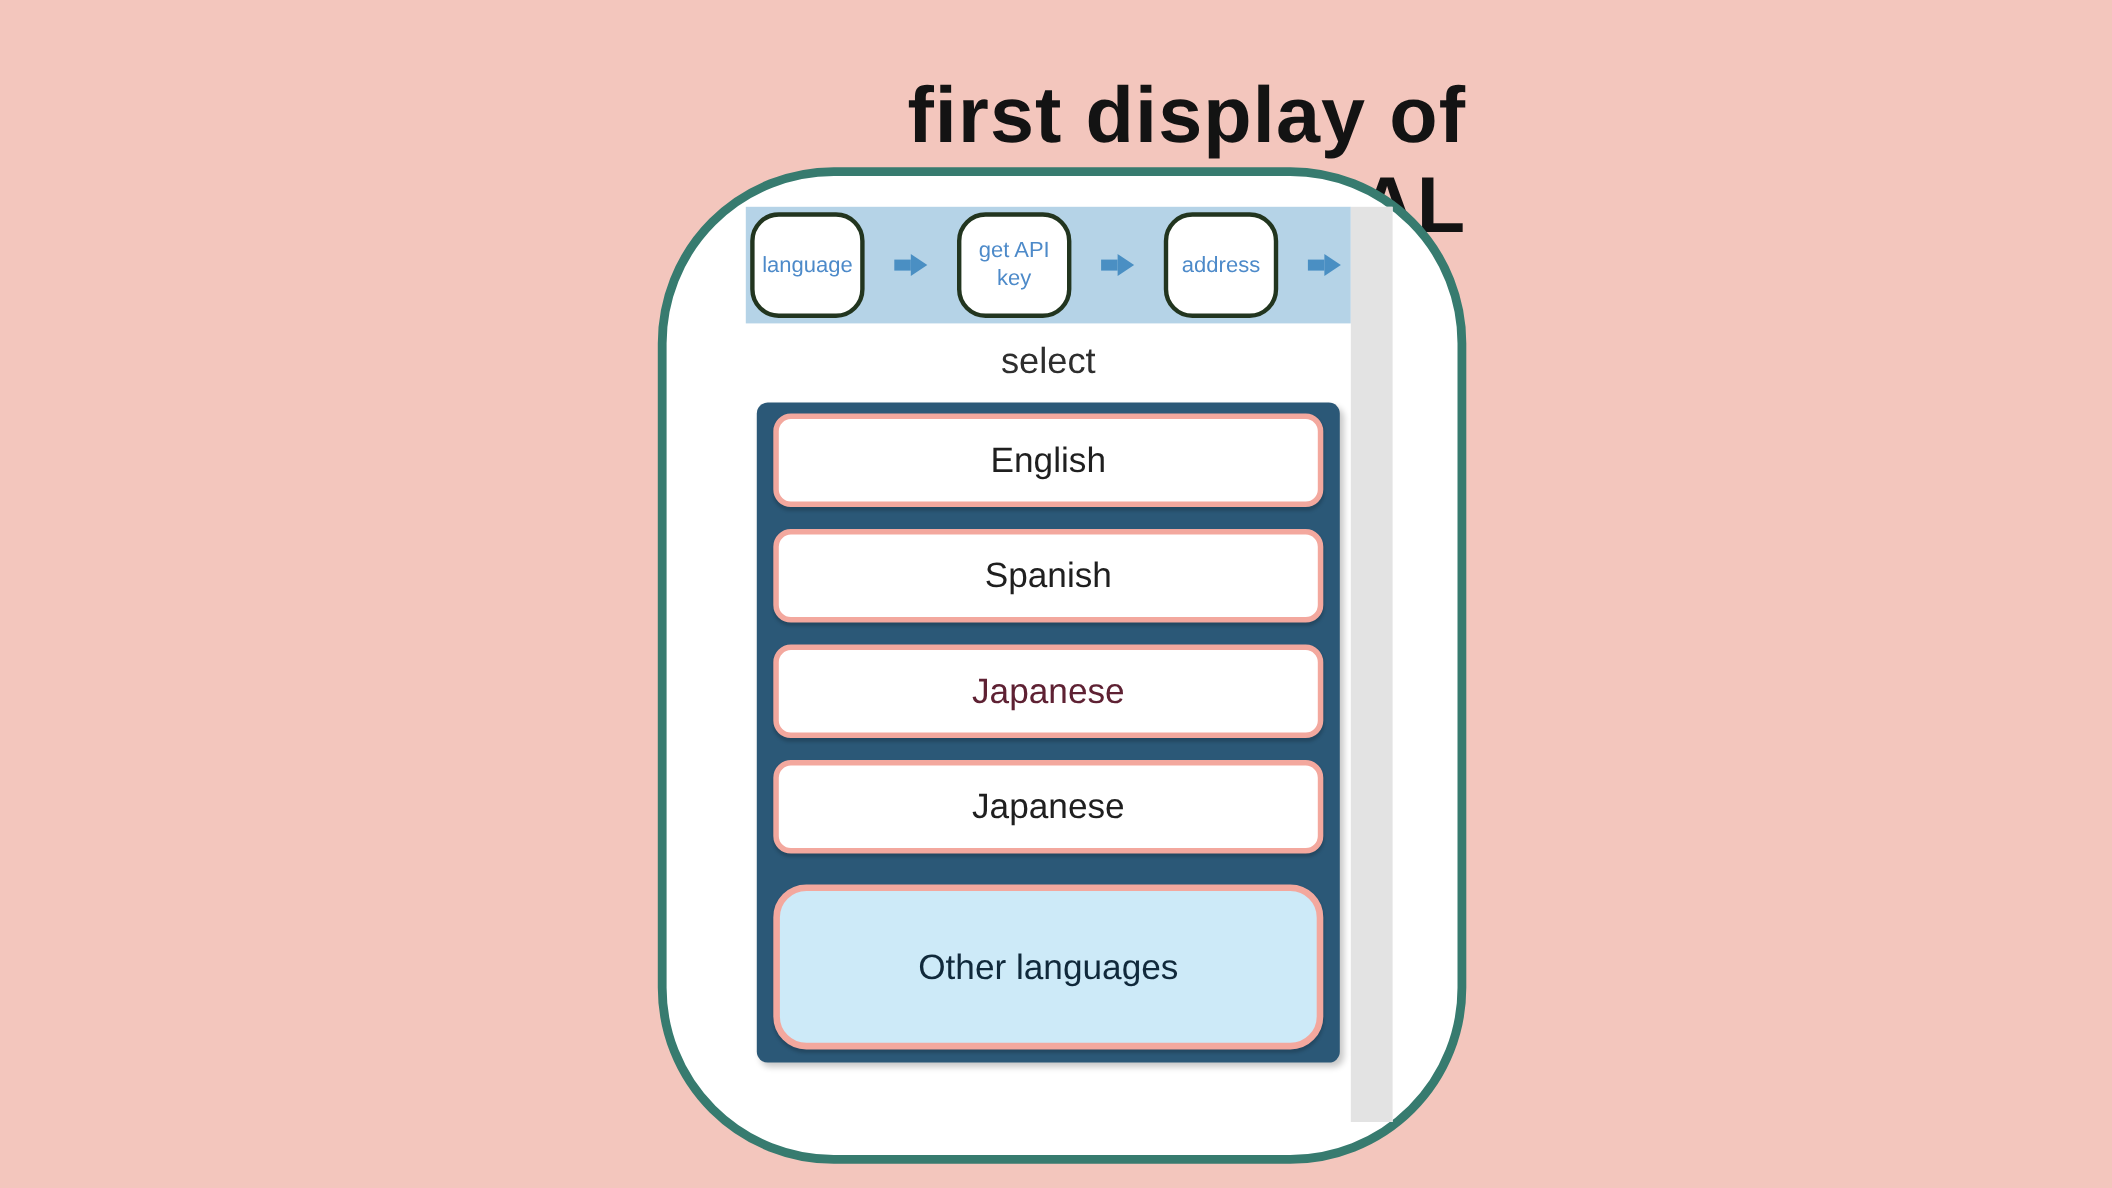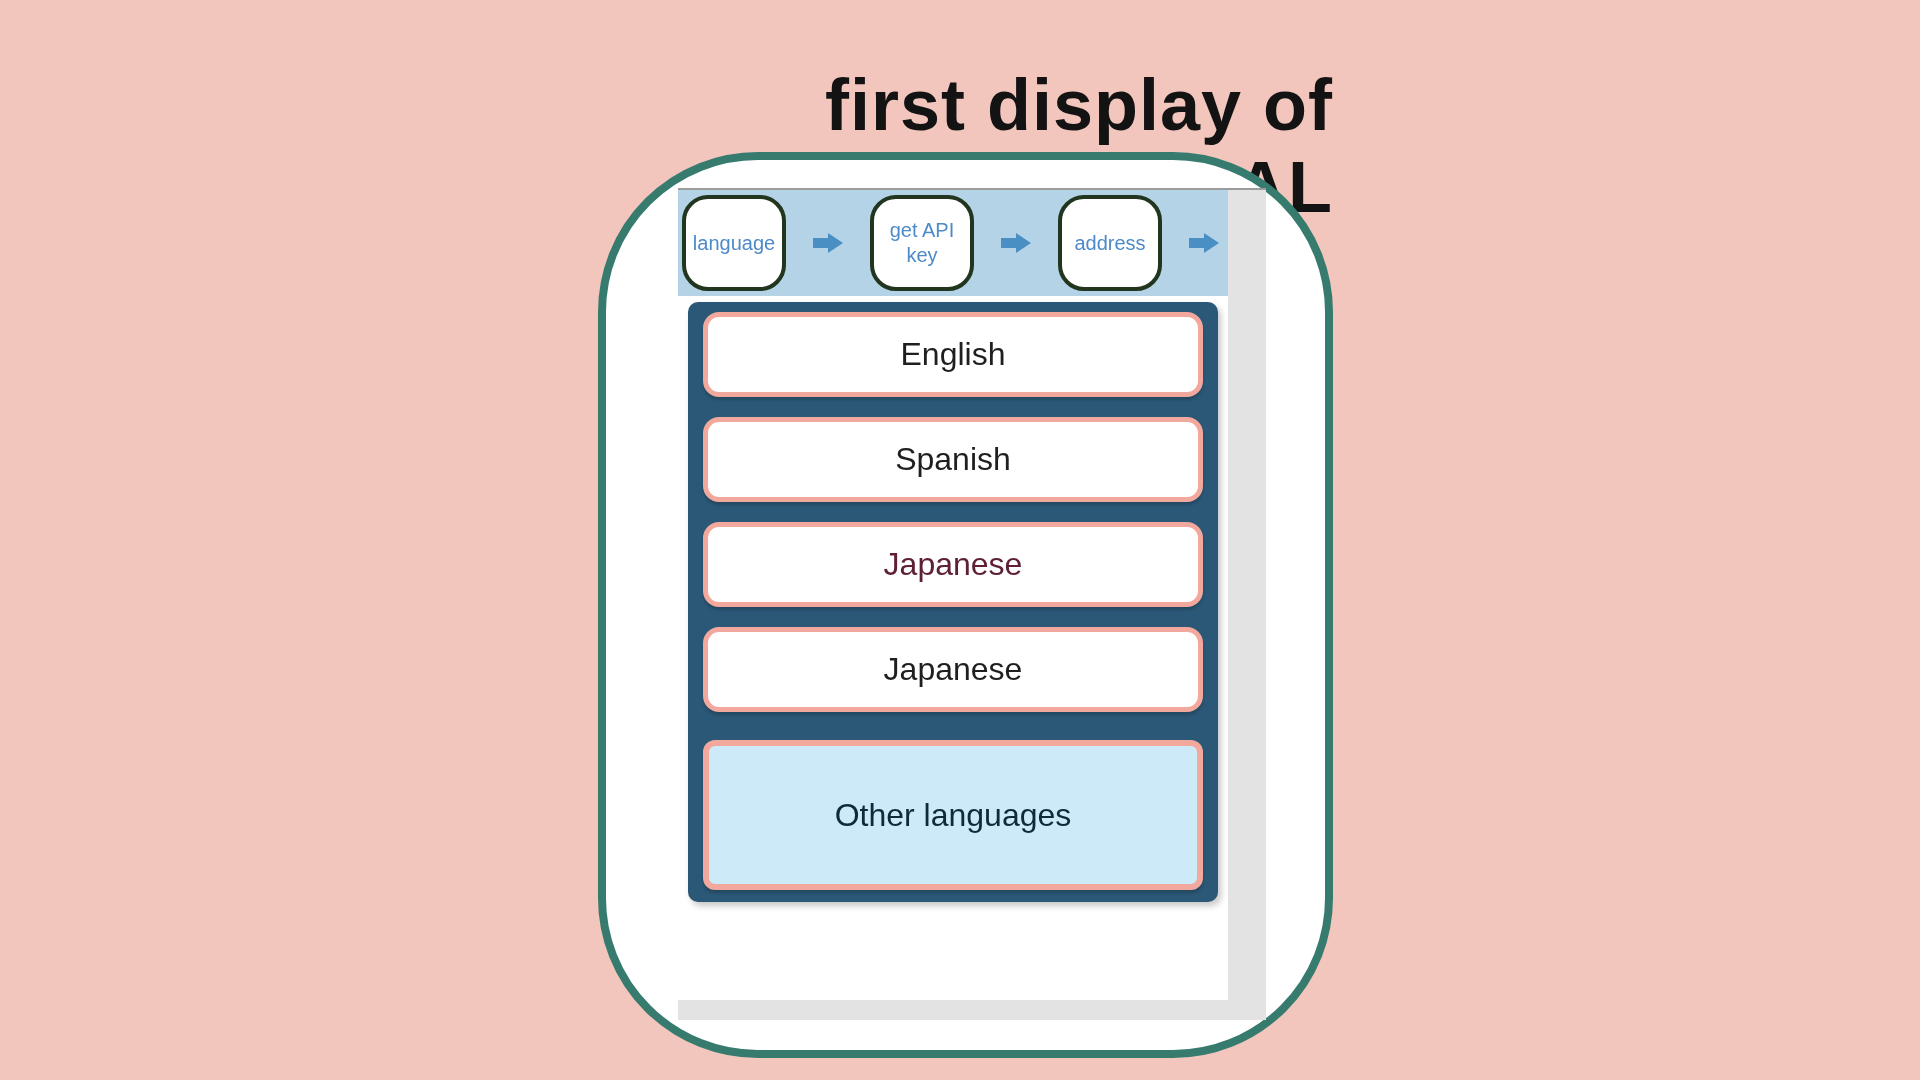--- a/index.html
+++ b/index.html
@@ -31,21 +31,21 @@
     border: 8px solid #377b6f;
     border-radius: 160px;
   }
 
   
   .app-window {
     position: absolute;
     left: 72px; top: 28px;
     width: 588px; height: 832px;
     display: flex;
-    flex-direction: column;
+    flex-direction: row;
     background: #ffffff;
   }
   .window-top-border { height: 2px; background: #9c9c9c; }
   .window-main { flex: 1; display: flex; }
   .window-content { width: 550px; background: #ffffff; }
   .v-scrollbar { width: 38px; background: #e3e3e3; }
   .h-scrollbar { height: 20px; background: #e3e3e3; }
 
   
   .steps-bar {
@@ -115,21 +115,21 @@
     cursor: pointer;
     box-shadow: 0 3px 3px rgba(0,0,0,0.18);
   }
   .lang-button + .lang-button { margin-top: 20px; }
   .lang-button.japanese { color: #5e2133; }
   .lang-button.other {
     margin-top: 28px;
     height: 150px;
     background: #cdeaf8;
     border: 6px solid #f3a89e;
-    border-radius: 12px;
+    border-radius: 30px;
     color: #10293b;
   }
 </style>
 </head>
 <body>
 
 <h1 class="slide-title">first display of AI_PAL</h1>
 
 <div class="device-frame">
   <div class="app-window">
@@ -150,20 +150,21 @@
               <span class="arrow-shaft"></span>
               <span class="arrow-head"></span>
             </span>
           <div class="step-box">address</div>
           <span class="flow-arrow">
               <span class="arrow-shaft"></span>
               <span class="arrow-head"></span>
             </span>
         </div>
 
+        <div class="select-label">select</div>
 
         <div class="language-panel">
           <button class="lang-button">English</button>
           <button class="lang-button">Spanish</button>
           <button class="lang-button japanese">Japanese</button>
           <button class="lang-button">Japanese</button>
           <button class="lang-button other">Other languages</button>
         </div>
 
       </div>

